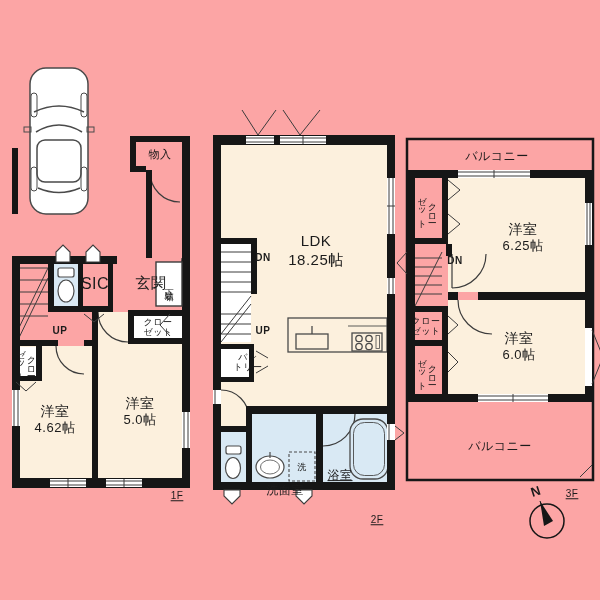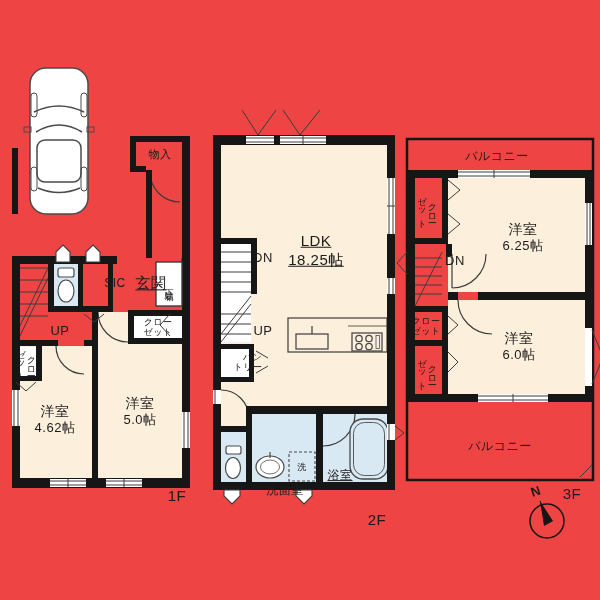--- a/index.html
+++ b/index.html
@@ -1,38 +1,38 @@
 <!DOCTYPE html>
 <html><head>
 <meta charset="utf-8">
 <style>
   html,body{margin:0;padding:0;background:#ffffff;}
   #plan{
-    position:relative;width:600px;height:600px;background:#ef4444;
+    position:relative;width:600px;height:600px;background:#fca5a5;
     font-family:"Liberation Sans","DejaVu Sans",sans-serif;color:#111;
     overflow:hidden;
   }
   #plan svg{position:absolute;left:0;top:0;}
   .lbl{
     position:absolute;transform:translate(-50%,-50%);
     white-space:nowrap;text-align:center;line-height:1.15;color:#1b1b1b;
     letter-spacing:0.5px;
   }
-  .pre{white-space:pre-line;text-align:right;}
+  .pre{white-space:pre-line;}
   .vtext{
     writing-mode:vertical-rl;text-orientation:upright;
     white-space:normal;line-height:1.15;letter-spacing:1px;
   }
   .roomname{font-size:14px;}
   .roomsize{font-size:13px;text-align:right;}
   .small{font-size:9px;}
-  .tiny{font-size:13px;font-weight:normal;}
+  .tiny{font-size:10px;font-weight:bold;}
   .mid{font-size:12px;}
-  .big{font-size:15px;text-decoration:underline;}
-  .floor{font-size:15px;}
+  .big{font-size:15px;}
+  .floor{font-size:10px;text-decoration:underline;}
   .north{font-size:13px;font-weight:bold;transform:translate(-50%,-50%) rotate(-18deg);}
   .stack{display:flex;flex-direction:column;align-items:center;gap:2px;}
 </style>
 </head>
 <body>
 
 <div id="plan">
 <svg width="600" height="600" viewBox="0 0 600 600">
 
   <g>
@@ -244,21 +244,21 @@
   <rect x="156" y="262" width="26" height="44" fill="#ffffff" stroke="#3c3c3c" stroke-width="1.4"></rect>
 
   <g>
     <circle cx="547" cy="521" r="17" fill="none" stroke="#161616" stroke-width="1.5"></circle>
     <polygon points="540,501 553,521 544,526" fill="#161616"></polygon>
     <line x1="540" y1="501" x2="547" y2="521" stroke="#161616" stroke-width="1"></line>
   </g>
 </svg>
 
   <div class="lbl small" style="left:160px;top:154px;font-size:11px;">物入</div>
-  <div class="lbl small" style="left:95px;top:284px;font-size:12px;margin-left:20px;">SIC</div>
+  <div class="lbl small" style="left:95px;top:284px;font-size:16px;">SIC</div>
   <div class="lbl big" style="left:151px;top:283px;">玄関</div>
   <div class="lbl small vtext" style="left:169px;top:284px;">下駄箱</div>
   <div class="lbl small pre" style="left:158px;top:327px;">クロー
 ゼット</div>
   <div class="lbl small vtext" style="left:26px;top:361px;height:34px;">クローゼット</div>
   <div class="lbl tiny" style="left:60px;top:331px;">UP</div>
   <div class="lbl stack" style="left:55px;top:420px;">
     <div class="roomname">洋室</div>
     <div class="roomsize">4.62帖</div>
   </div>

